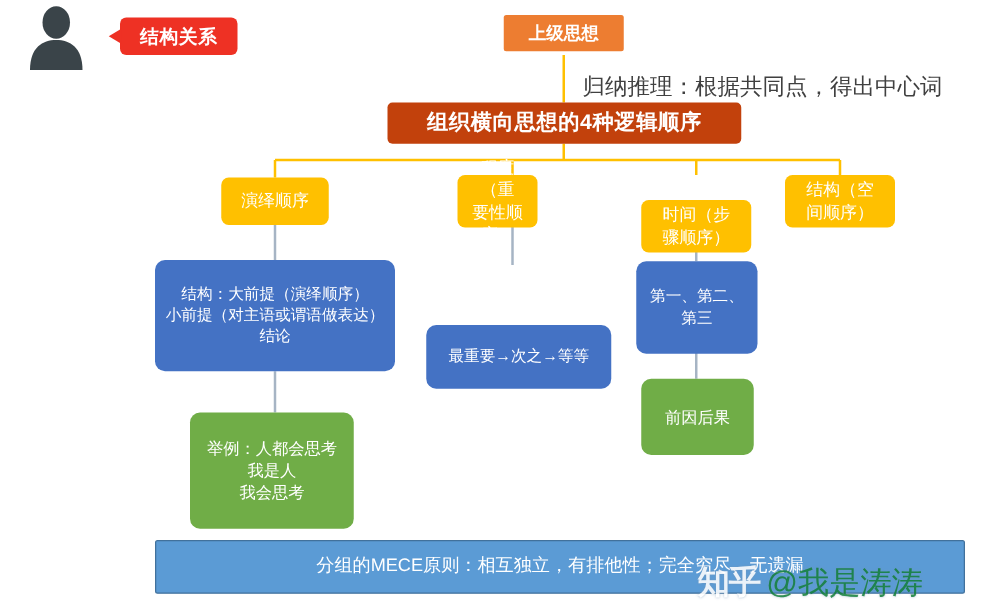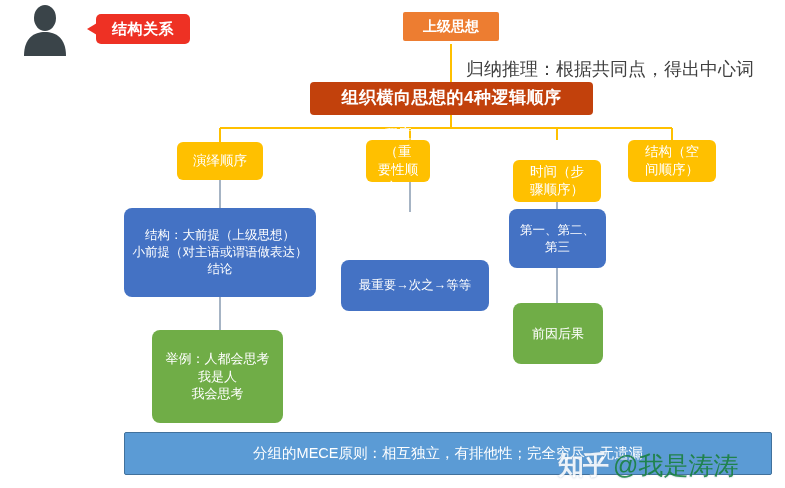--- a/index.html
+++ b/index.html
@@ -214,30 +214,30 @@
     <span>时间（步
 骤顺序）</span>
   </div>
 
   <div class="node node-yellow" style="left:628px; top:140px; width:88px; height:42px;">
     <span>结构（空
 间顺序）</span>
   </div>
 
   <div class="node node-blue" style="left:124px; top:208px; width:192px; height:89px;">
-    <span>结构：大前提（上级思想）
+    <span>结构：大前提（演绎顺序）
 小前提（对主语或谓语做表达）
 结论</span>
   </div>
 
   <div class="node node-blue" style="left:341px; top:212px; width:148px; height:51px;margin-top:48px;">
     <span>最重要→次之→等等</span>
   </div>
 
-  <div class="node node-blue" style="left:509px; top:209px; width:97px; height:59px;">
+  <div class="node node-blue" style="left:509px; top:209px; width:97px; height:74px;">
     <span>第一、第二、
 第三</span>
   </div>
 
   <div class="node node-green" style="left:152px; top:330px; width:131px; height:93px;">
     <span>举例：人都会思考
 我是人
 我会思考</span>
   </div>
 

